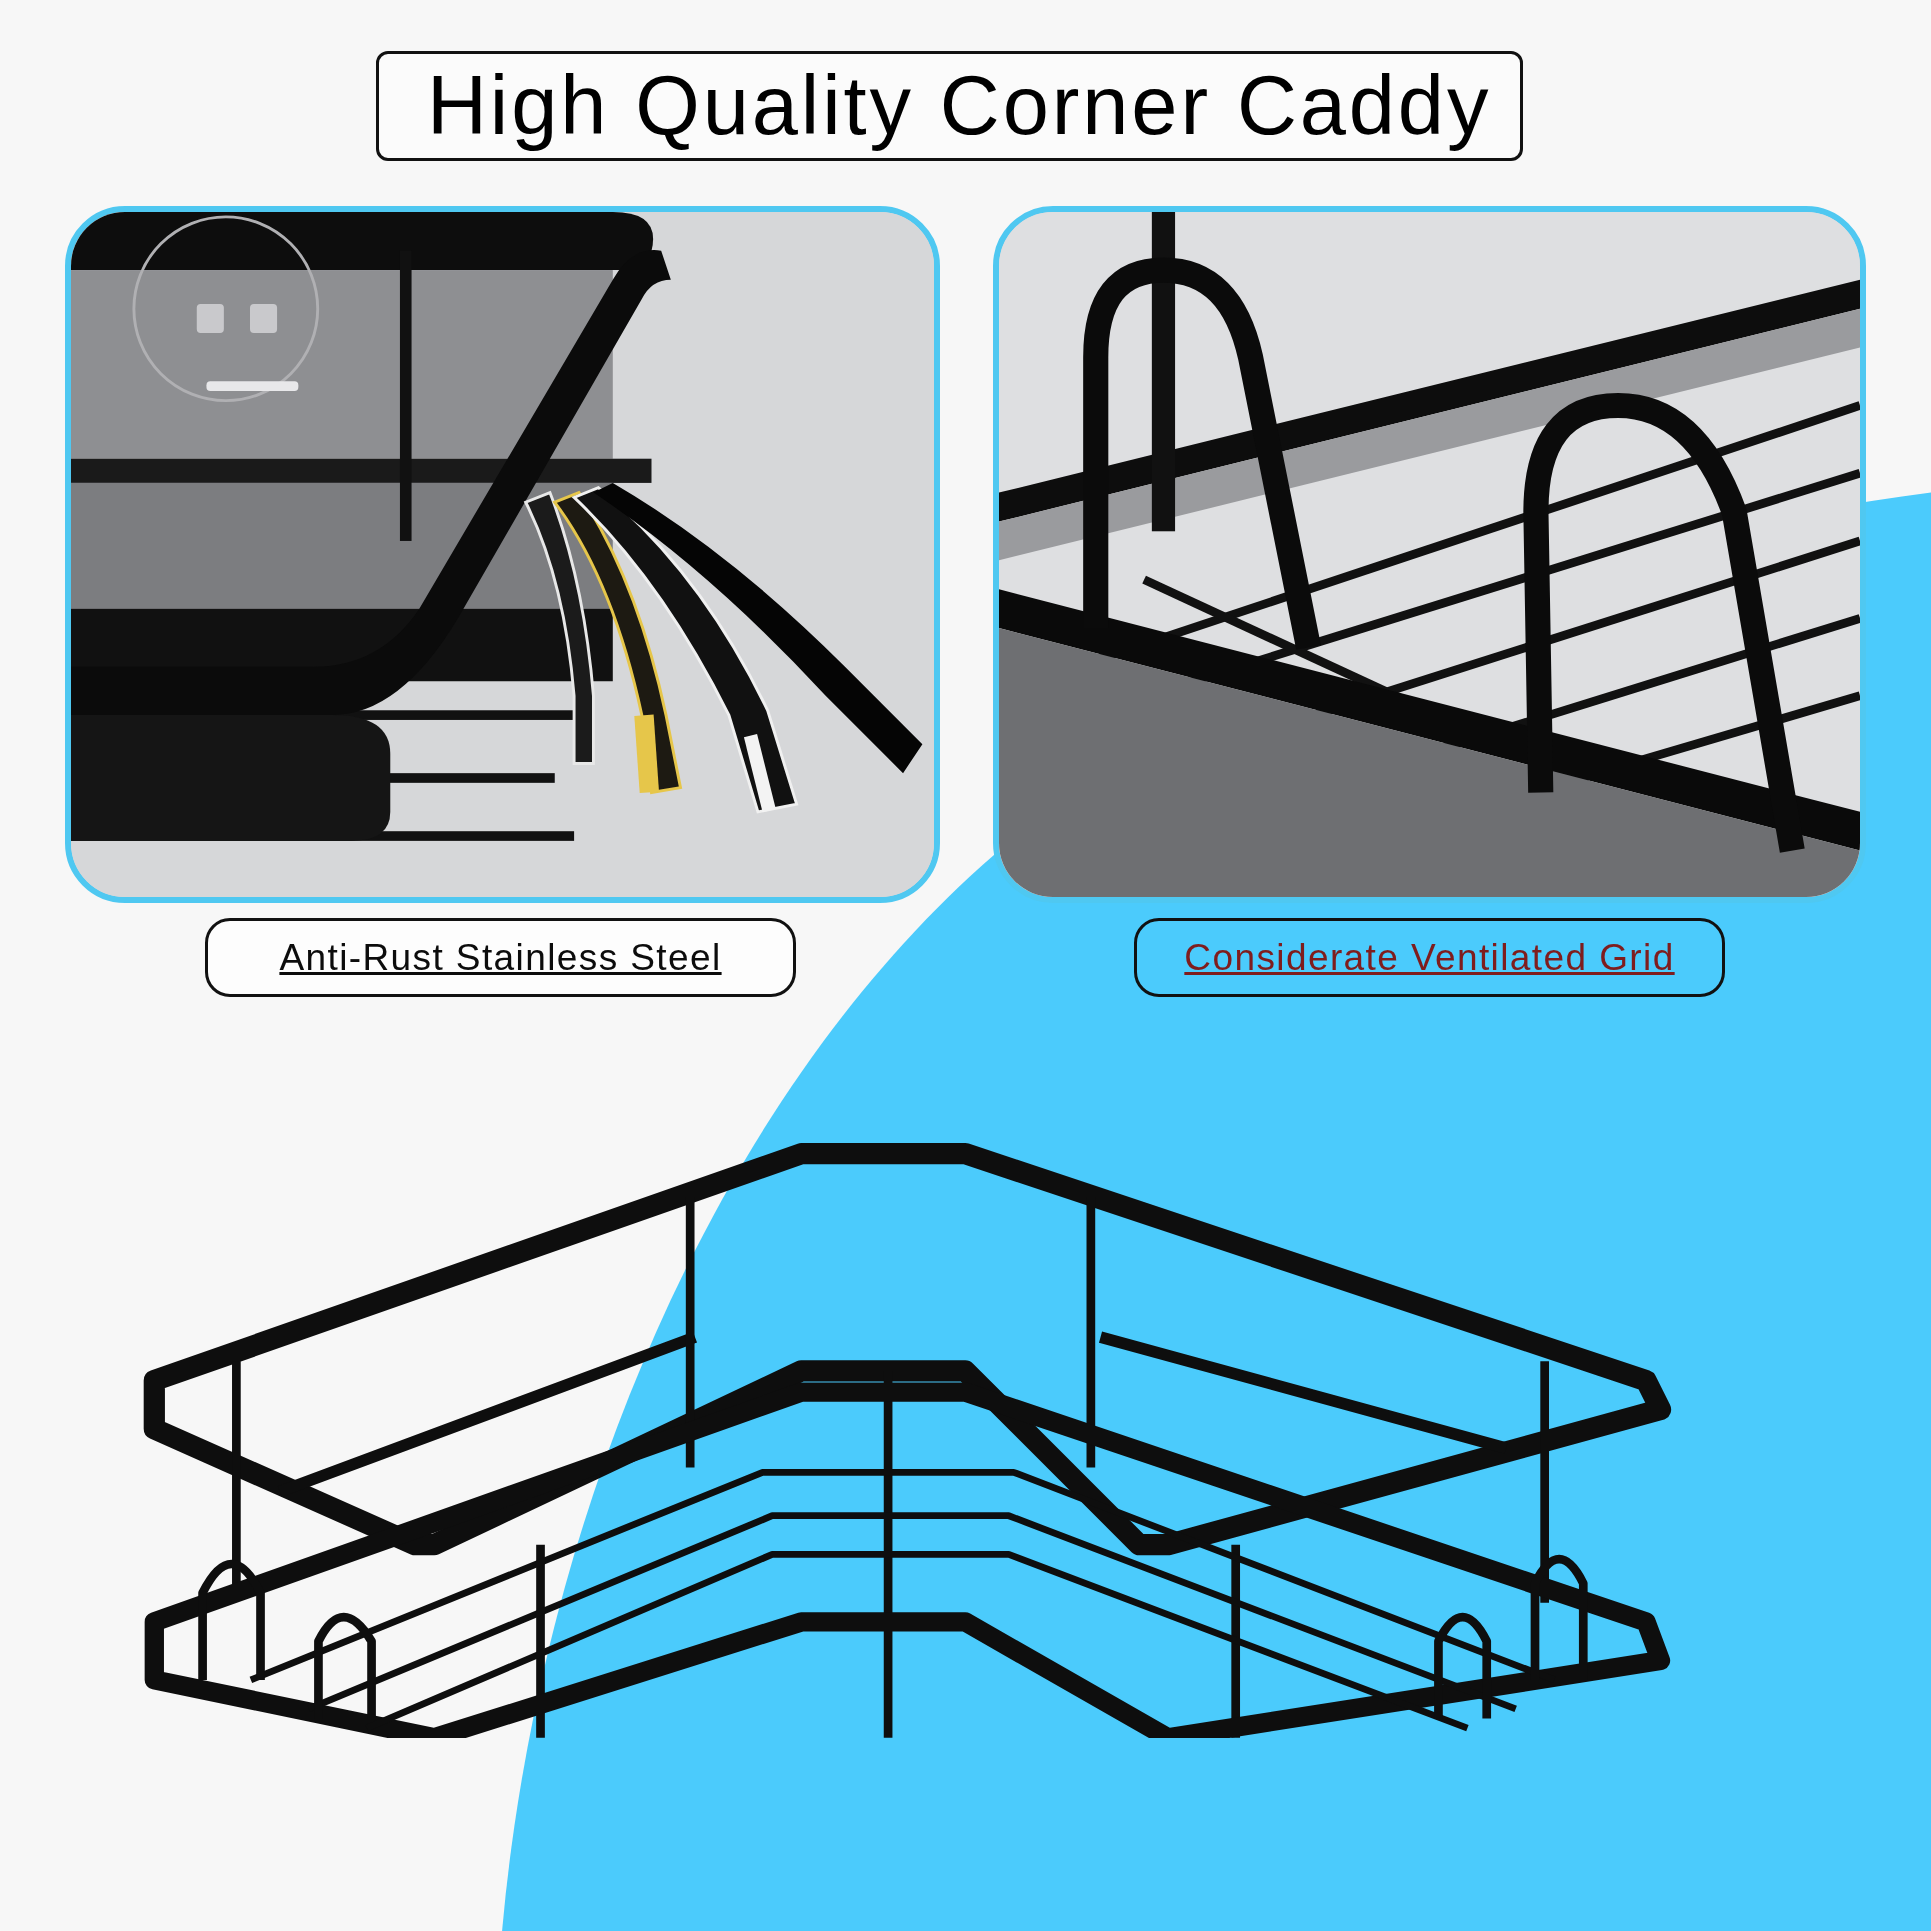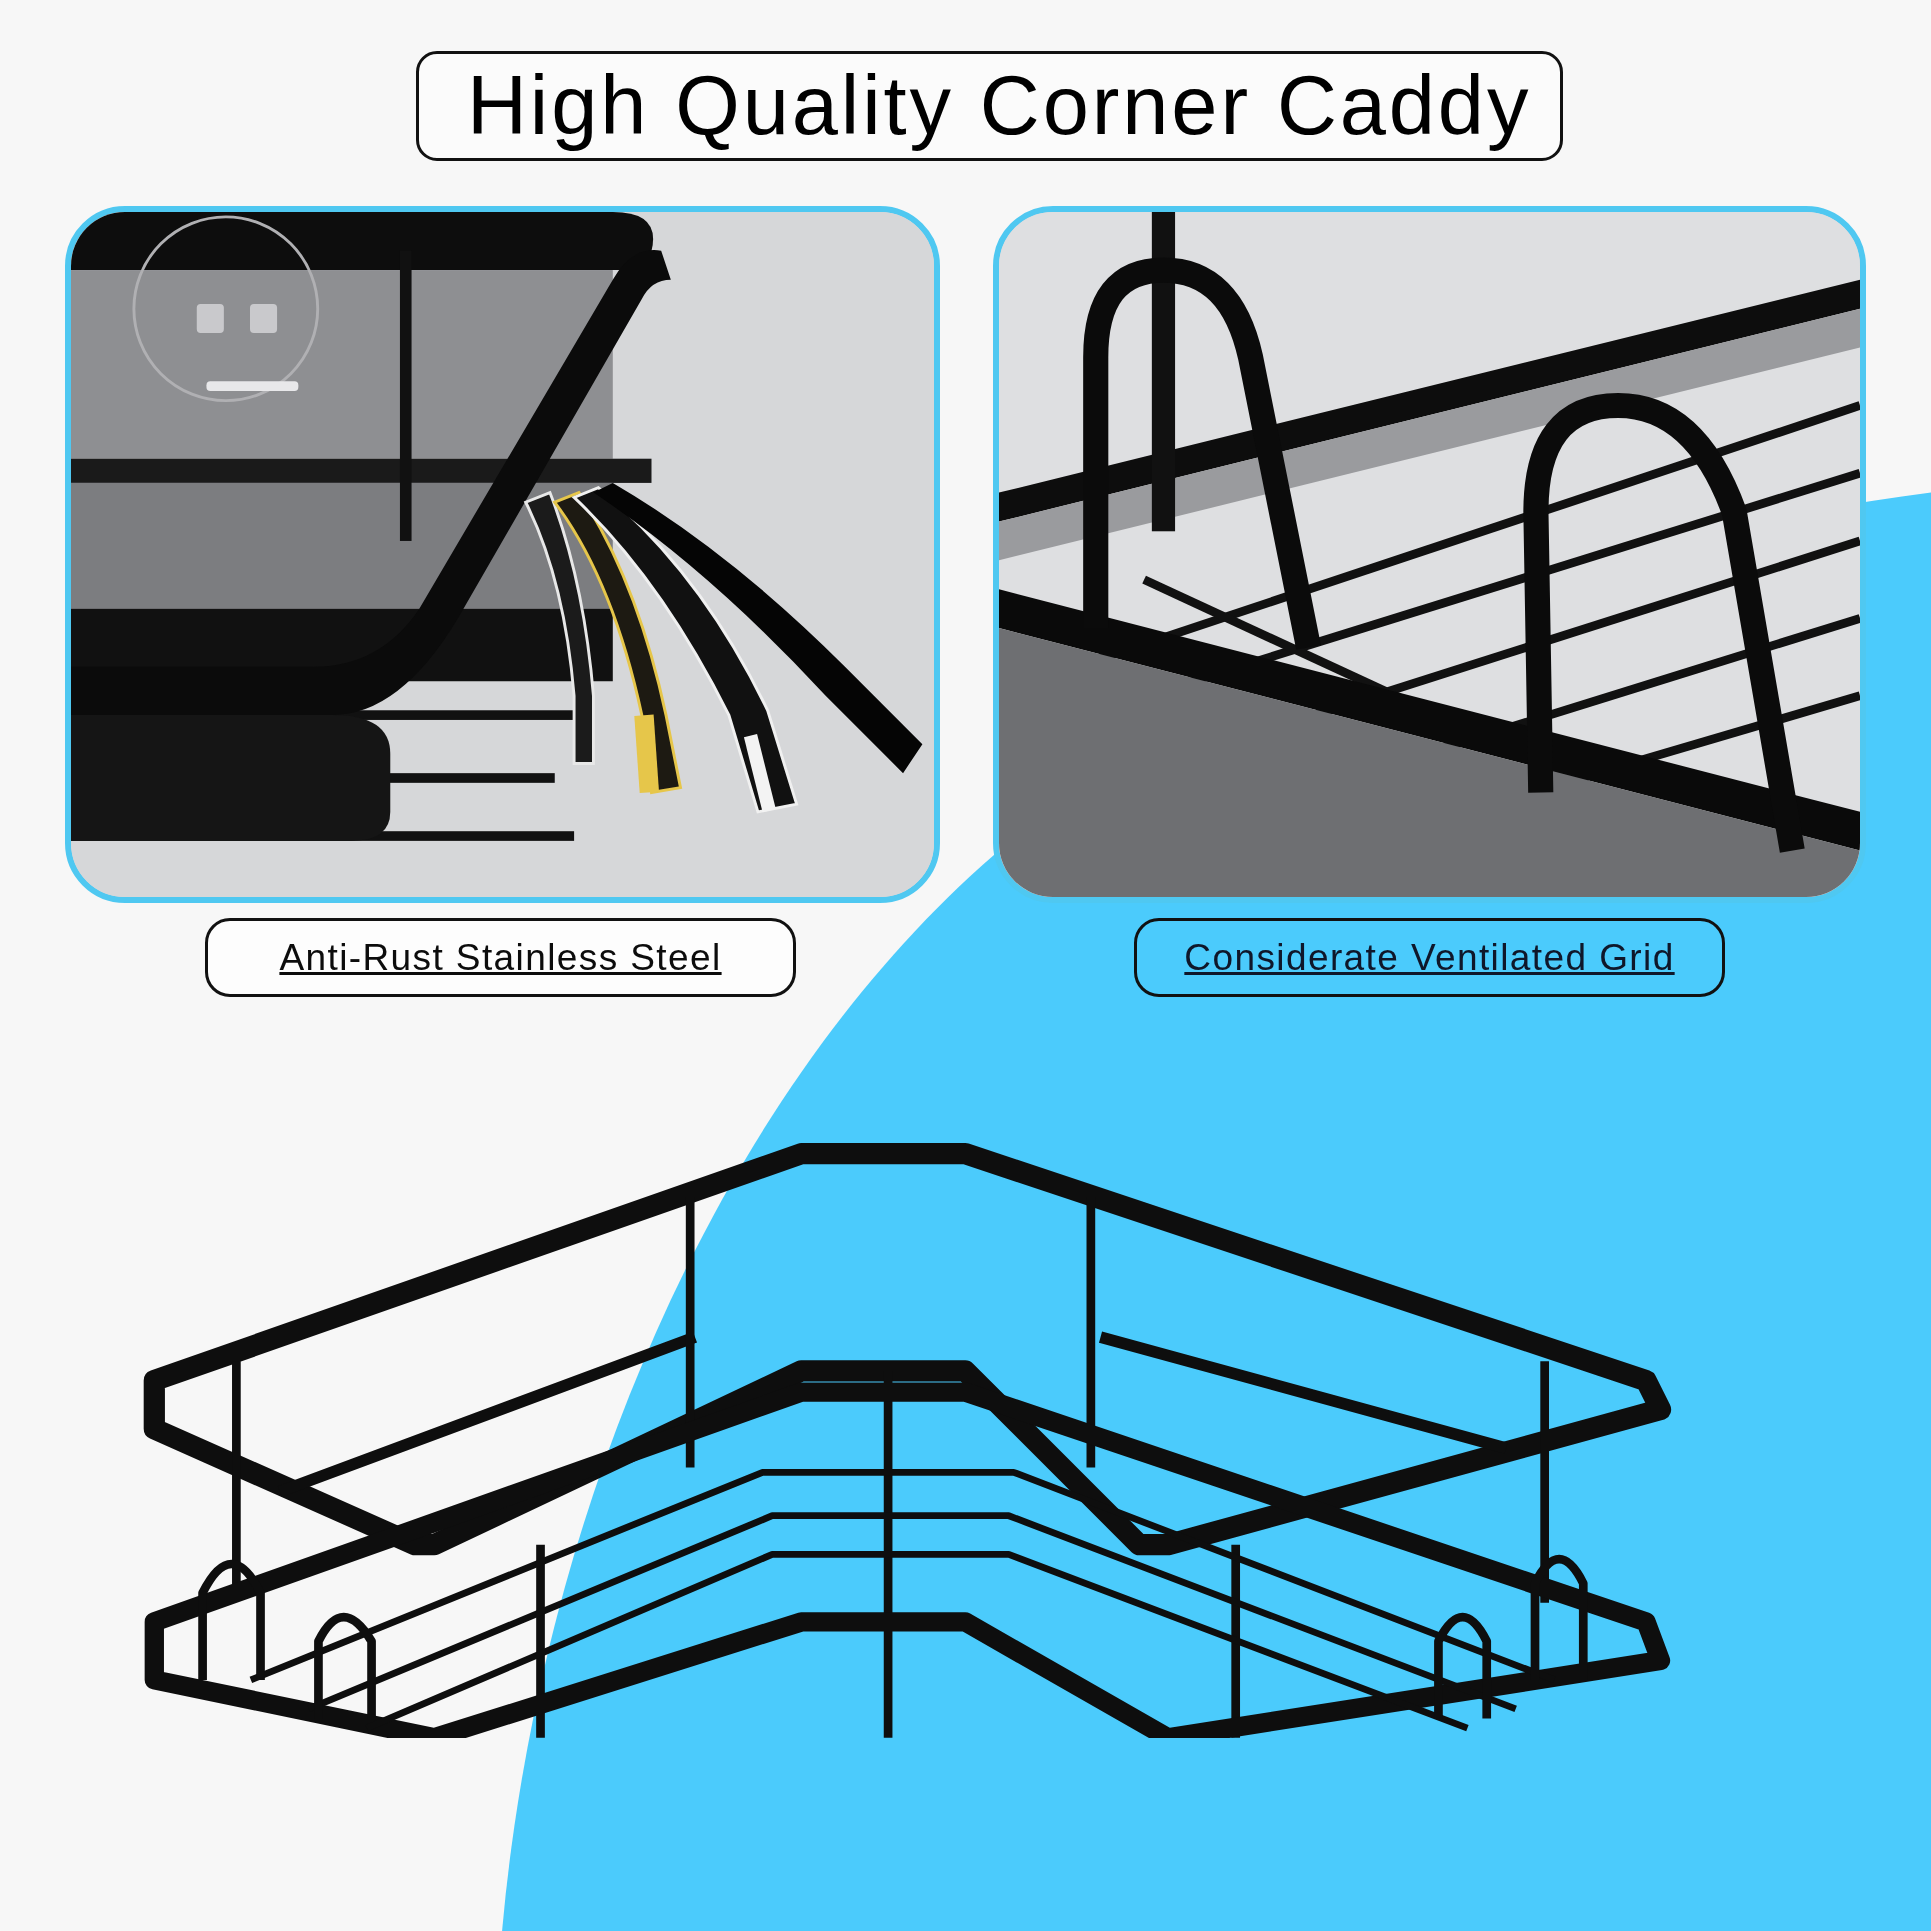--- a/index.html
+++ b/index.html
@@ -4,45 +4,44 @@
   <style>
     html, body { margin: 0; padding: 0; }
     body {
       width: 1931px; height: 1931px; position: relative; overflow: hidden;
       background: #f7f7f7;
       font-family: "Liberation Sans", sans-serif;
     }
     .bg-shape { position: absolute; left: 0; top: 0; width: 1931px; height: 1931px; z-index: 0; }
     .title-box {
       position: absolute; left: 376px; top: 51px; width: 1147px; height: 110px;
-      border: 3.9px solid #111; border-radius: 21px; background: #fbfbfb;
+      border: 3.9px solid #111; border-radius: 12px; background: #fbfbfb;
       box-sizing: border-box; display: flex; align-items: center; justify-content: center;
       z-index: 3;
-      margin-left: 40px;
     }
     .title-text {
       font-size: 83px; color: #000; letter-spacing: 2.9px; font-weight: 400;
       padding-left: 19.3px;
     }
     .panel {
       position: absolute; top: 206px; height: 697px;
       border: 6.8px solid #4fc8f1; border-radius: 60px; background: #d9dadc;
       box-sizing: border-box; overflow: hidden; z-index: 2;
     }
     .panel-left { left: 65px; width: 875px; }
     .panel-right { left: 993px; width: 873px; }
     .panel svg { position: absolute; left: 0; top: 0; width: 100%; height: 100%; }
     .caption {
       position: absolute; top: 918px; height: 79px; box-sizing: border-box;
       border: 3.9px solid #111; border-radius: 25px;
       display: flex; align-items: center; justify-content: center;
       font-size: 37px; color: #0c0c0c; letter-spacing: 1.4px; z-index: 3; text-decoration: underline;
     }
     .caption-left { left: 205px; width: 591px; background: #fdfdfd; }
-    .caption-right { left: 1134px; width: 591px; background: #4bcbfc; color: #0f172a; }
+    .caption-right { left: 1134px; width: 591px; background: #4bcbfc; color: #7f1d1d; }
     .product { position: absolute; left: 135px; top: 1139px; width: 1680px; height: 599px; z-index: 2; }
   </style>
 </head>
 <body>
 
 <svg class="bg-shape" viewBox="0 0 2000 2000">
   <path d="M520 2000 C 560 1550, 760 1100, 1060 860 C 1300 680, 1620 560, 2000 510 L 2000 2000 Z" fill="#4bcbfc"></path>
 </svg>
 
 <div class="title-box">

